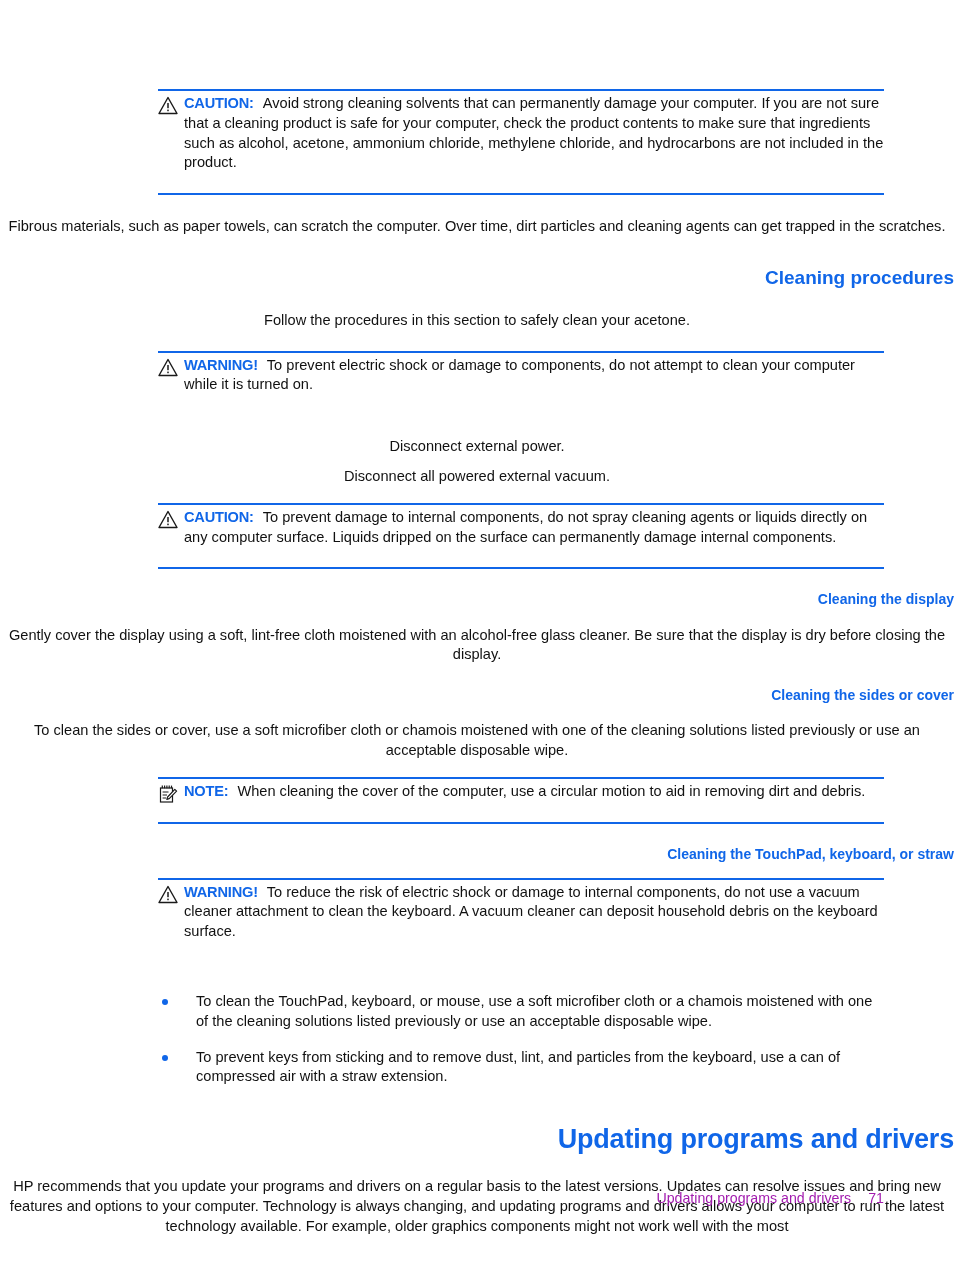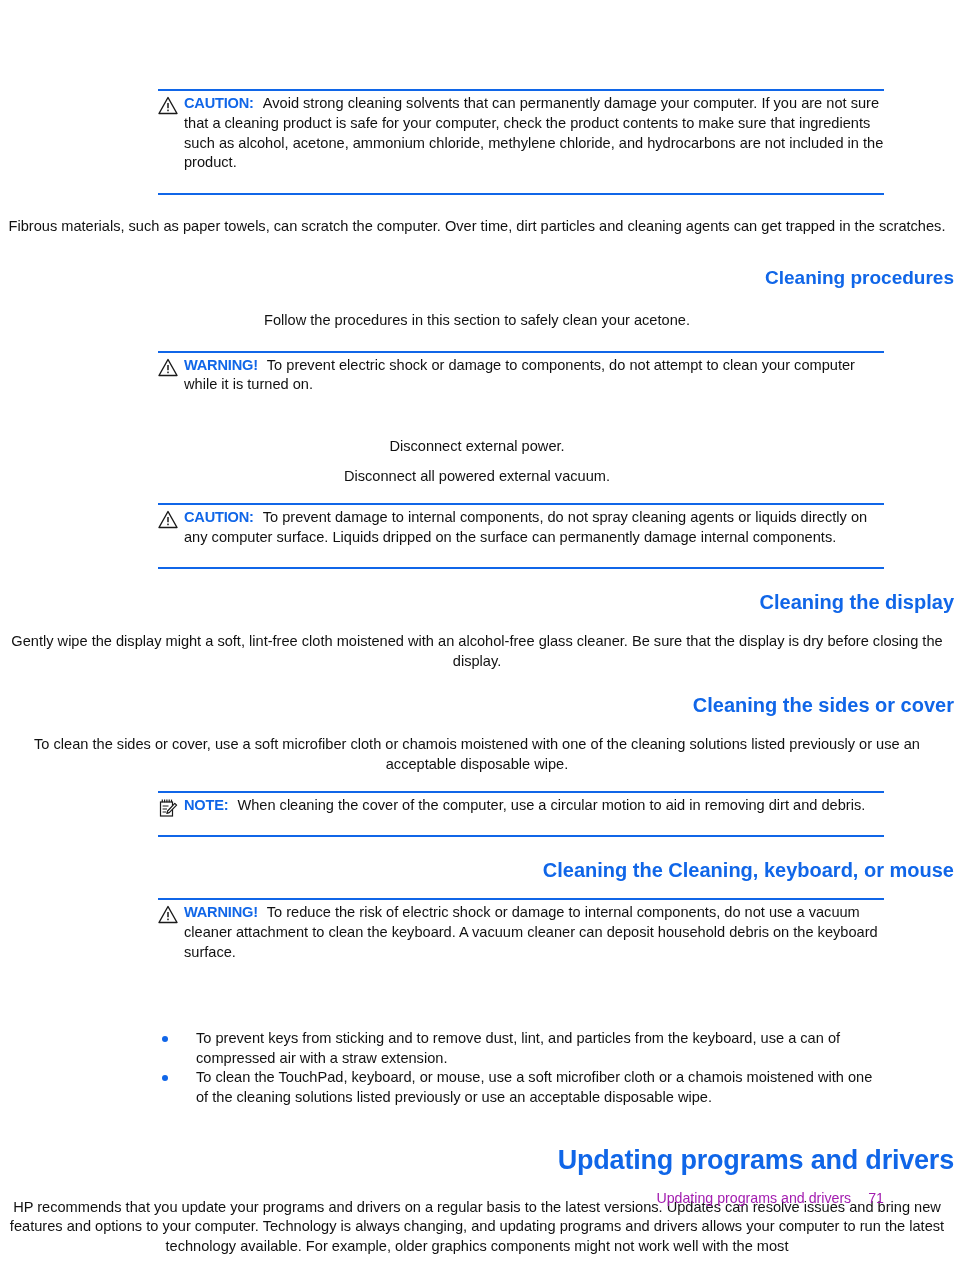--- a/index.html
+++ b/index.html
@@ -31,21 +31,21 @@
   h1.doc-h1 {
     font-size: 27px;
     font-weight: bold;
     color: #1066e8;
     margin: 0;
     padding: 0;
     letter-spacing: -0.2px;
     line-height: 1.1;
   }
   h2.doc-h2 {
-    font-size: 20px;
+    font-size: 14px;
     font-weight: bold;
     color: #1066e8;
     margin: 0;
     padding: 0;
     line-height: 1.15;
   }
 
   
   p.body-p {
     font-size: 14.6px;
@@ -198,21 +198,21 @@
     </span>
     <div class="admon-body"><span class="admon-label">CAUTION:</span><span class="gap"></span><span>To prevent damage to internal components, do not spray cleaning agents or liquids directly on any computer surface. Liquids dripped on the surface can permanently damage internal components.</span></div>
   </div>
 
   <div class="s22"></div>
 
   <h2 class="doc-h2 heading-col">Cleaning the display</h2>
 
   <div class="s18"></div>
 
-  <p class="body-p body-col"><span>Gently wipe the display might a soft, lint-free cloth moistened with an </span><span class="ital">alcohol-free</span><span> glass cleaner. Be sure that the display is dry before closing the display.</span></p>
+  <p class="body-p body-col"><span>Gently cover the display using a soft, lint-free cloth moistened with an </span><span class="ital">alcohol-free</span><span> glass cleaner. Be sure that the display is dry before closing the display.</span></p>
 
   <div class="s22"></div>
 
   <h2 class="doc-h2 heading-col">Cleaning the sides or cover</h2>
 
   <div class="s18"></div>
 
   <p class="body-p body-col">To clean the sides or cover, use a soft microfiber cloth or chamois moistened with one of the cleaning solutions listed previously or use an acceptable disposable wipe.</p>
 
   <div class="s16"></div>
@@ -232,43 +232,43 @@
           <line x1="13.5" y1="4.2" x2="13.5" y2="1.6"></line>
         </g>
         <polygon points="16.8,5.4 18.6,7.2 11.2,14.6 8.8,15.4 9.6,13" fill="#ffffff" stroke="#1a1a1a" stroke-width="1.2" stroke-linejoin="round"></polygon>
       </svg>
     </span>
     <div class="admon-body"><span class="admon-label">NOTE:</span><span class="gap"></span><span>When cleaning the cover of the computer, use a circular motion to aid in removing dirt and debris.</span></div>
   </div>
 
   <div class="s22"></div>
 
-  <h2 class="doc-h2 heading-col">Cleaning the Cleaning, keyboard, or mouse</h2>
+  <h2 class="doc-h2 heading-col">Cleaning the TouchPad, keyboard, or straw</h2>
 
   <div class="s16"></div>
 
   <div class="admon rule-top">
     <span class="admon-icon">
       <svg width="20" height="19" viewBox="0 0 20 19">
         <polygon points="10,1.5 19,17.5 1,17.5" fill="none" stroke="#1a1a1a" stroke-width="1.4" stroke-linejoin="round"></polygon>
         <rect x="9.25" y="7" width="1.5" height="5.2" fill="#1a1a1a"></rect>
         <rect x="9.25" y="13.6" width="1.5" height="1.6" fill="#1a1a1a"></rect>
       </svg>
     </span>
     <div class="admon-body"><span class="admon-label">WARNING!</span><span class="gap"></span><span>To reduce the risk of electric shock or damage to internal components, do not use a vacuum cleaner attachment to clean the keyboard. A vacuum cleaner can deposit household debris on the keyboard surface.</span></div>
   </div>
 
   <div class="s12"></div>
 
 
   <div class="s18"></div>
 
   <ul class="doc-ul">
+    <li><span class="dot"></span><span>To clean the TouchPad, keyboard, or mouse, use a soft microfiber cloth or a chamois moistened with one of the cleaning solutions listed previously or use an acceptable disposable wipe.</span></li>
     <li style="margin-top:16px"><span class="dot"></span><span>To prevent keys from sticking and to remove dust, lint, and particles from the keyboard, use a can of compressed air with a straw extension.</span></li>
-    <li><span class="dot"></span><span>To clean the TouchPad, keyboard, or mouse, use a soft microfiber cloth or a chamois moistened with one of the cleaning solutions listed previously or use an acceptable disposable wipe.</span></li>
   </ul>
 
   <div class="s26"></div>
   <div class="s12"></div>
 
   <h1 class="doc-h1 heading-col">Updating programs and drivers</h1>
 
   <div class="s22"></div>
 
   <p class="body-p body-col">HP recommends that you update your programs and drivers on a regular basis to the latest versions. Updates can resolve issues and bring new features and options to your computer. Technology is always changing, and updating programs and drivers allows your computer to run the latest technology available. For example, older graphics components might not work well with the most</p>

